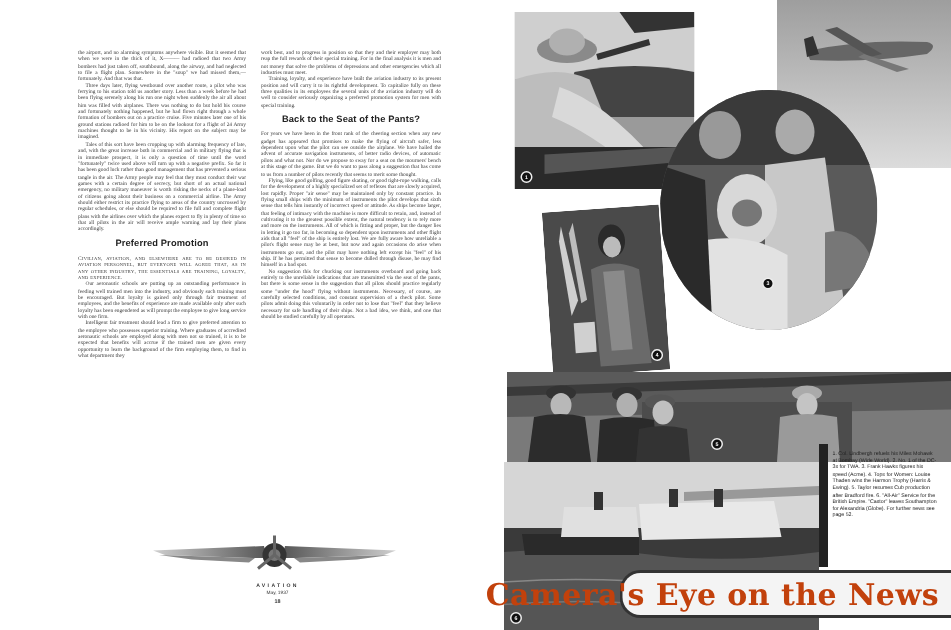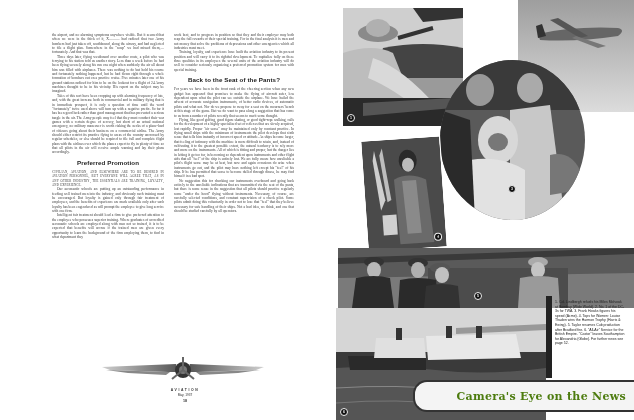--- a/index.html
+++ b/index.html
@@ -76,21 +76,21 @@
       background: #f4f4f4;
       border-top: 2px solid #333; border-bottom: 2px solid #333;
       border-left: 2px solid #333;
       border-radius: 14px 0 0 14px;
       box-sizing: border-box;
       display: flex; align-items: center; justify-content: flex-end;
       padding-right: 8px;
     }
     .title-banner span {
       font-family: "DejaVu Serif", serif; font-weight: bold;
-      font-size: 11px; color: #4d7c0f; letter-spacing: 0.3px;
+      font-size: 20px; color: #c2410c; letter-spacing: 0.3px;
       white-space: nowrap;
     }
   </style>
 </head>
 <body>
 
 <div class="page-left">
   <div class="col col-1">
     <p class="noindent">the airport, and no alarming symptoms anywhere visible. But it seemed that when we were in the thick of it, X——— had radioed that two Army bombers had just taken off, southbound, along the airway, and had neglected to file a flight plan. Somewhere in the "soup" we had missed them,—fortunately. And that was that.</p>
     <p>Three days later, flying westbound over another route, a pilot who was ferrying to his station told us another story. Less than a week before he had been flying serenely along his run one night when suddenly the air all about him was filled with airplanes. There was nothing to do but hold his course and fortunately nothing happened, but he had flown right through a whole formation of bombers out on a practice cruise. Five minutes later one of his ground stations radioed for him to be on the lookout for a flight of 24 Army machines thought to be in his vicinity. His report on the subject may be imagined.</p>

